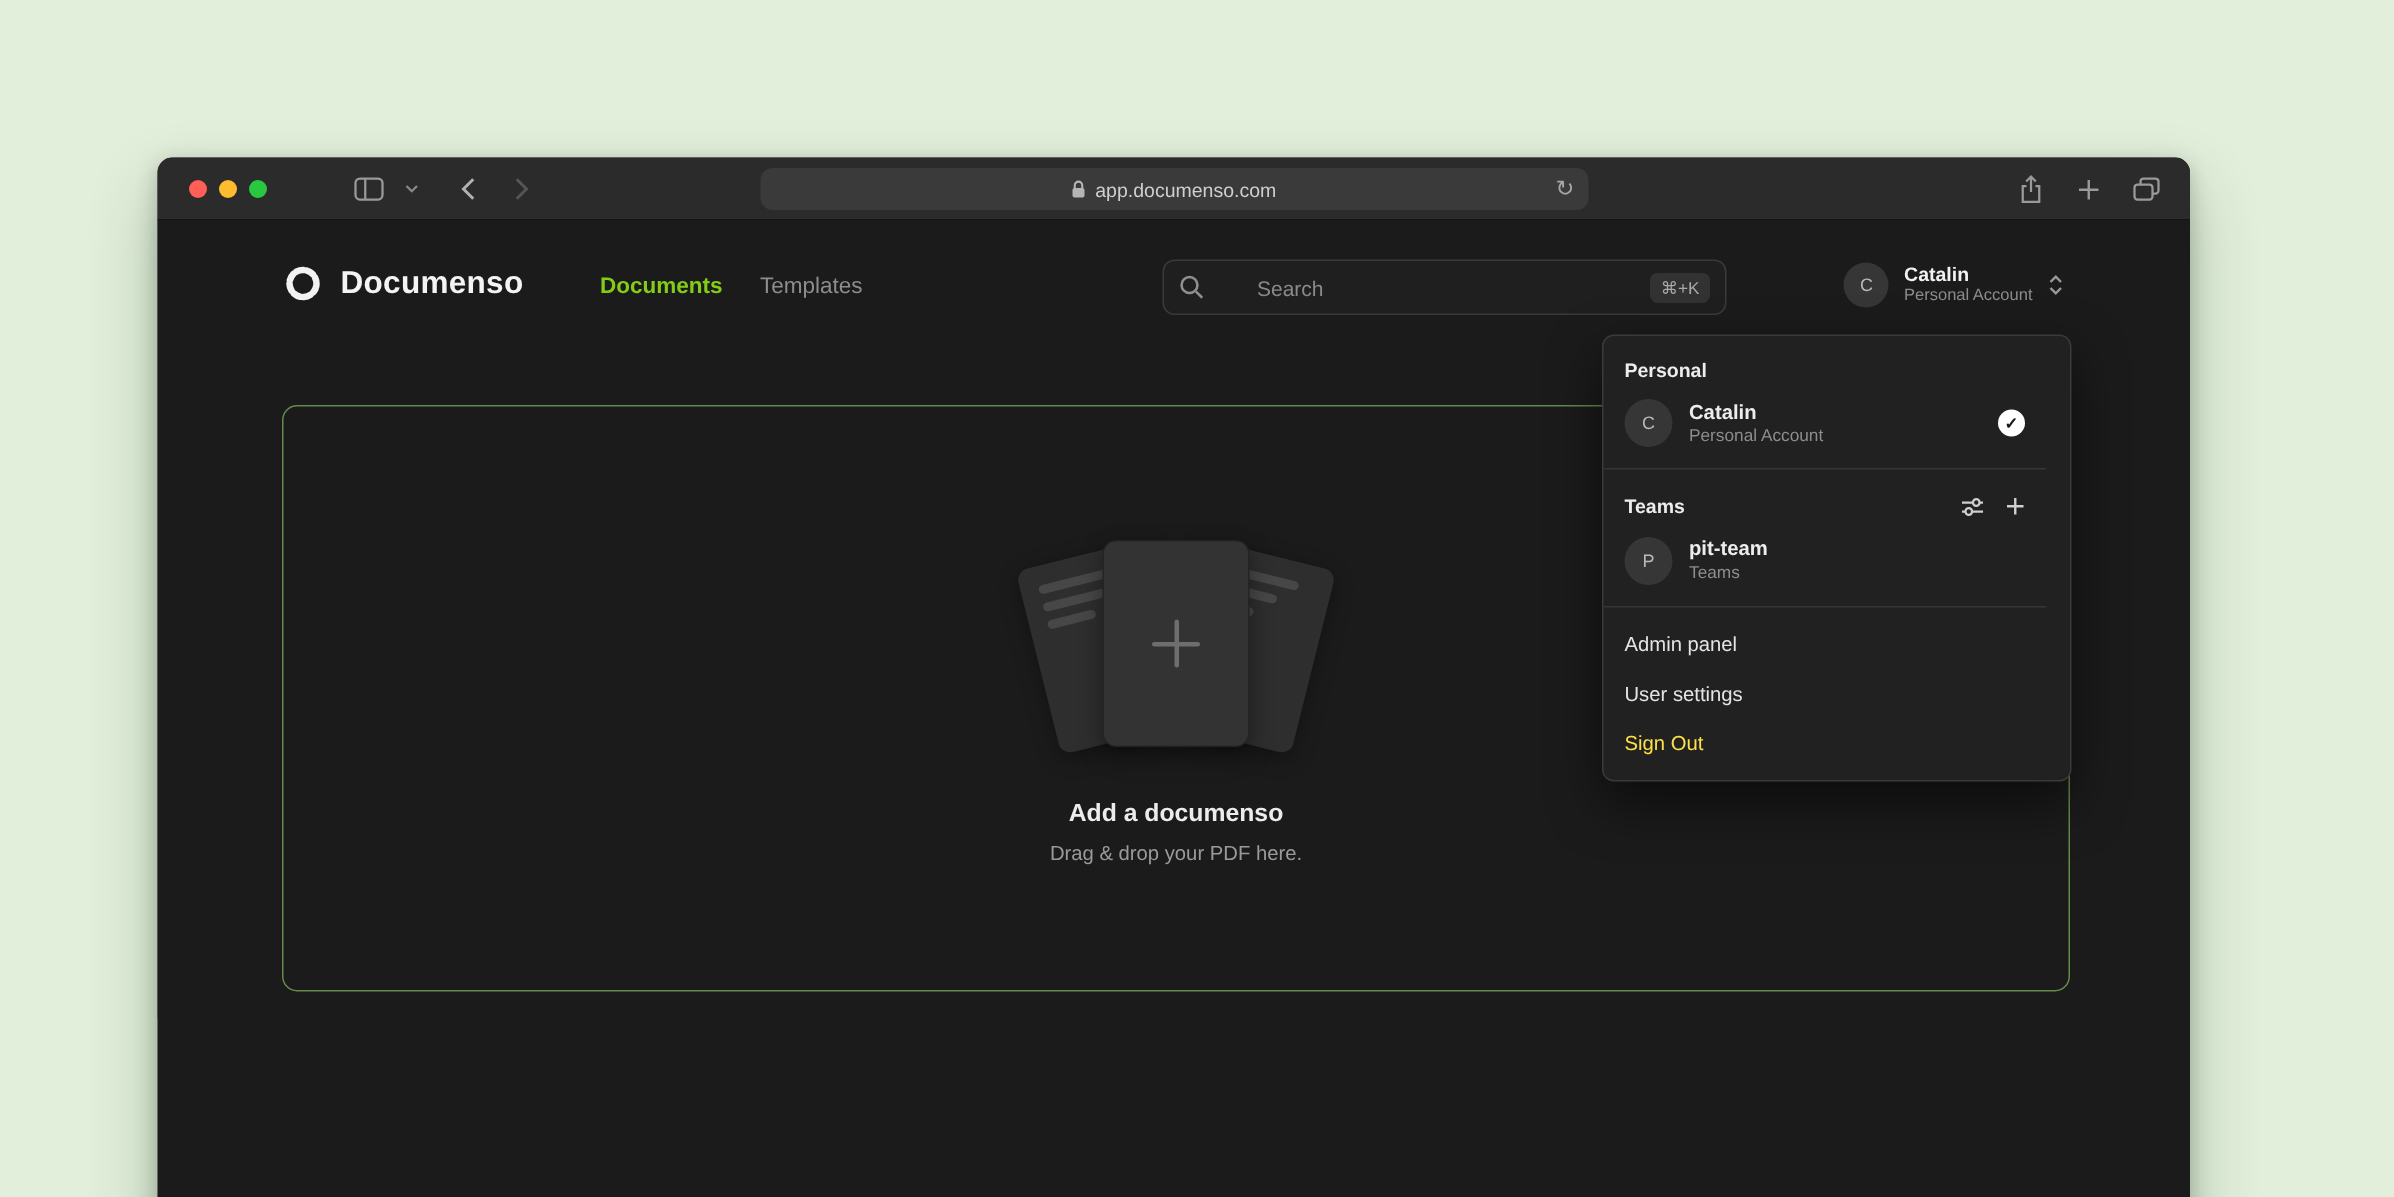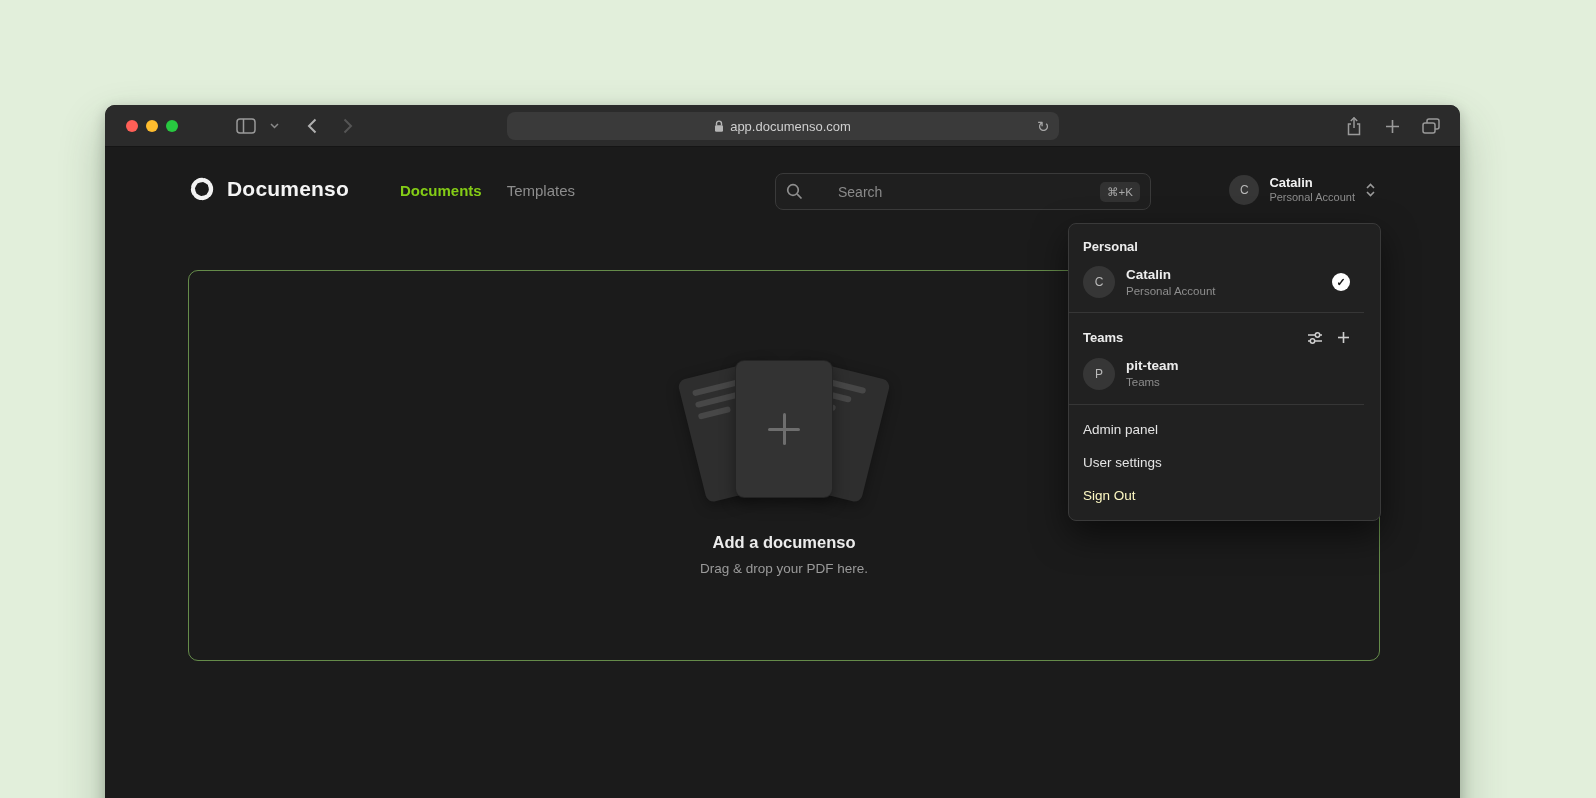--- a/index.html
+++ b/index.html
@@ -124,21 +124,21 @@
   .menu-item .avatar { width:32px; height:32px; }
   .mi-name { color:#ededed; font-size:13.5px; font-weight:600; line-height:1.3; }
   .mi-sub  { color:#8d8d8d; font-size:11.5px; line-height:1.3; }
   .check-badge {
     margin-left:auto; width:18px; height:18px; border-radius:50%; background:#ffffff;
     color:#161616; font-size:11px; font-weight:700;
     display:flex; align-items:center; justify-content:center;
   }
   .menu-divider { height:1px; background:#363636; margin:8px 0; }
   .menu-link { padding:9px 14px; color:#e4e4e4; font-size:13.5px; cursor:pointer; }
-  .menu-link.danger { color:#fef9c3; }
+  .menu-link.danger { color:#fde047; }
 
   svg { display:block; }
 </style>
 </head>
 <body>
 
 <div class="canvas">
   <div class="window">
 
     <div class="titlebar">

